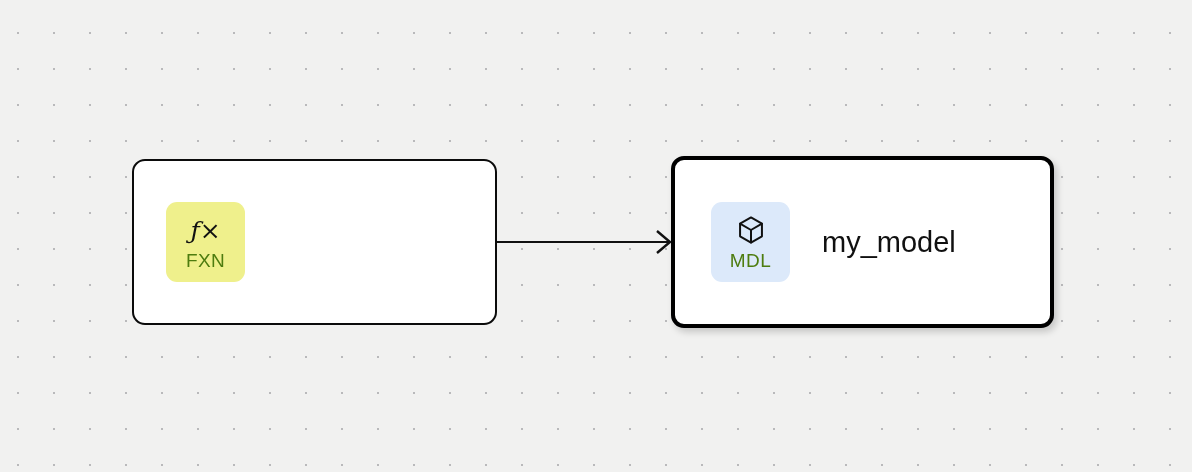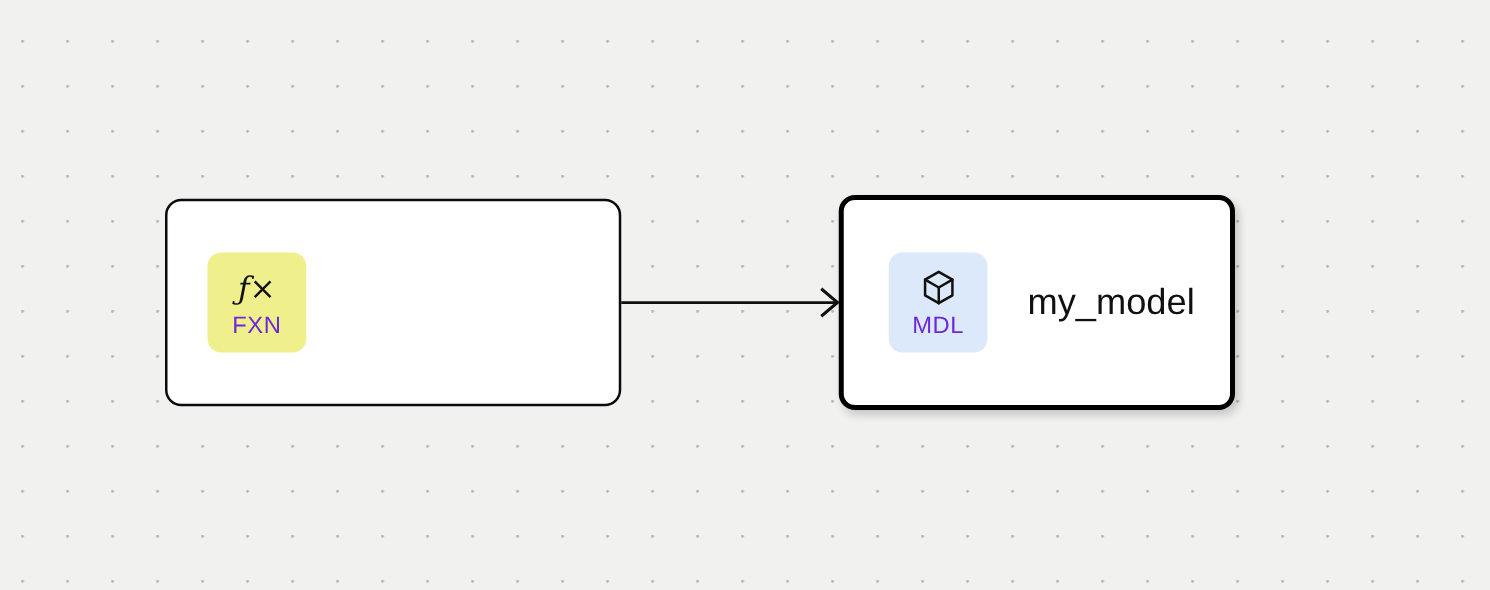--- a/index.html
+++ b/index.html
@@ -55,21 +55,21 @@
 
   #node-fxn {
     left: 132px;
     top: 159px;
     width: 365px;
     height: 166px;
   }
   #node-mdl {
     left: 671px;
     top: 156px;
-    width: 317px;
+    width: 383px;
     height: 172px;
   }
 
   
   .badge {
     box-sizing: border-box;
     width: 79px;
     height: 80px;
     border-radius: 11px;
     display: flex;
@@ -96,21 +96,21 @@
   .badge-glyph-fx {
     font-family: "DejaVu Serif", serif;
     font-style: italic;
     font-size: 25px;
     color: #111111;
     letter-spacing: 0px;
   }
   .badge-caption {
     font-family: "Liberation Sans", sans-serif;
     font-size: 19px;
-    color: #6d28d9;
+    color: #4d7c0f;
     letter-spacing: 0.4px;
     line-height: 1;
     margin-top: 5px;
   }
 
   
   .node-label {
     font-family: "Liberation Sans", sans-serif;
     font-size: 29px;
     color: #101010;

